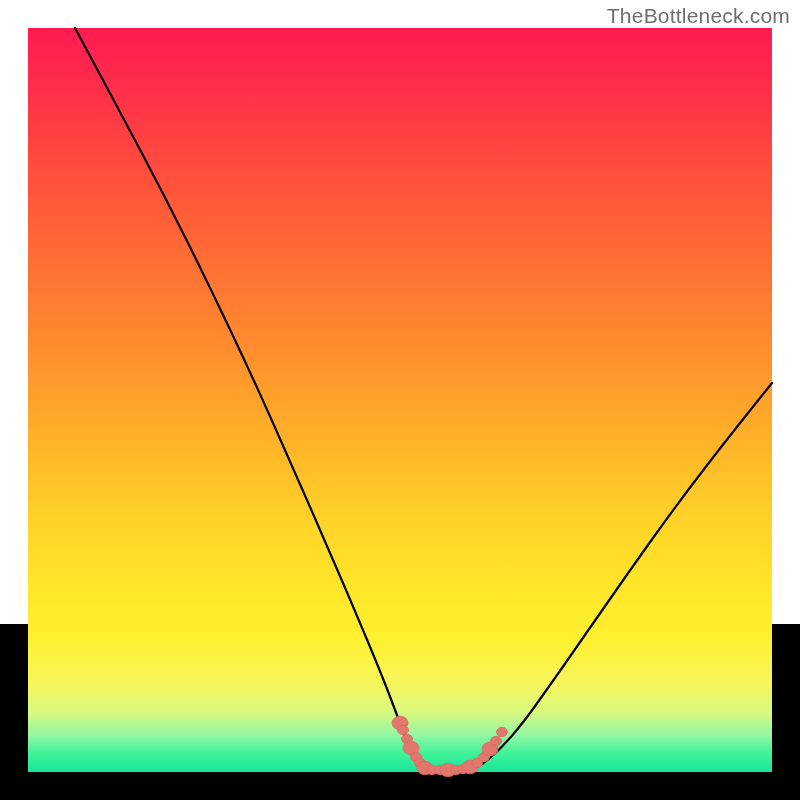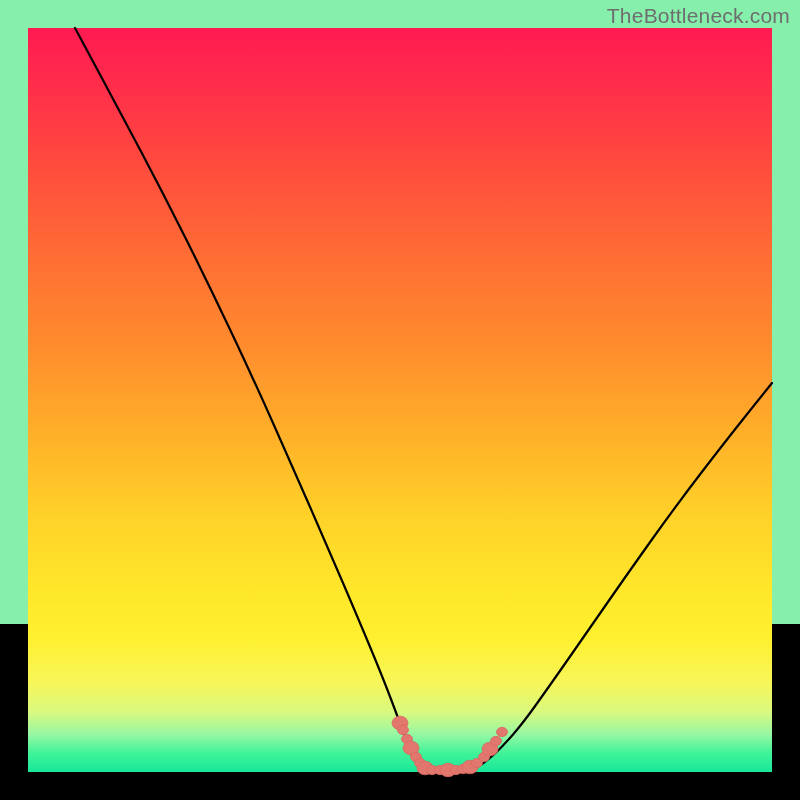--- a/index.html
+++ b/index.html
@@ -8,21 +8,21 @@
     width: 800px;
     height: 800px;
     overflow: hidden;
     background: #000;
     font-family: Arial, Helvetica, sans-serif;
   }
   .frame {
     position: relative;
     width: 800px;
     height: 624px;
-    background: #86efac;
+    background: #ffffff;
   }
   .plot-area {
     position: absolute;
     left: 28px;
     top: 28px;
     width: 744px;
     height: 744px;
     
     background: linear-gradient(
       to bottom,

